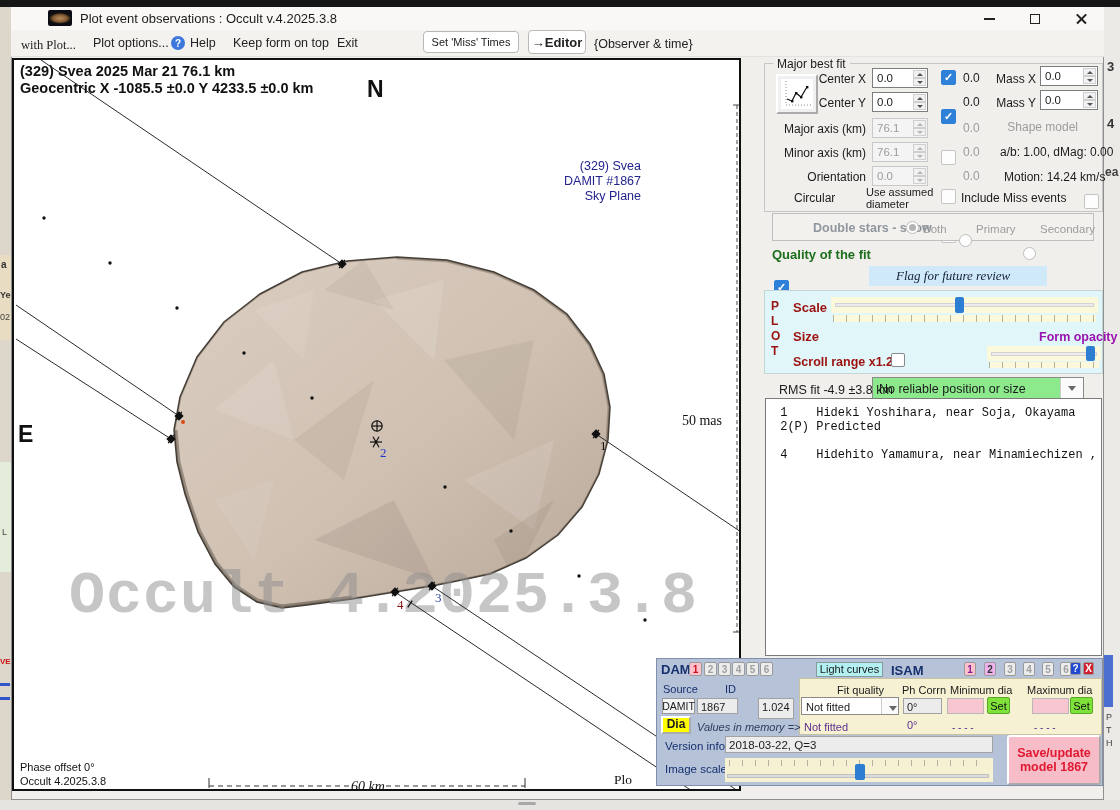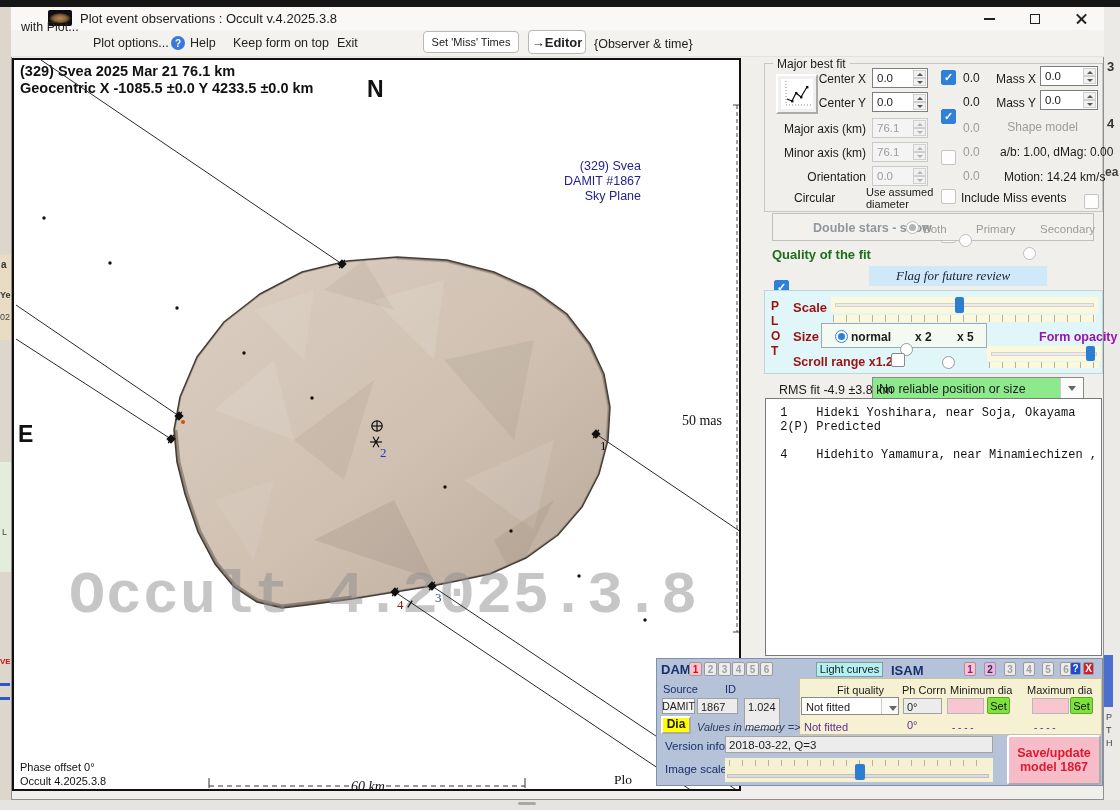--- a/index.html
+++ b/index.html
@@ -117,21 +117,21 @@
       <span class="glyph-max"></span>
     </div>
   <div class="a winbtn" style="left:1058px;top:7px;">
       <span class="glyph-close">
         <i></i>
         <i></i>
       </span>
     </div>
 
   <div class="a menubar"></div>
-  <div class="a mitem" style="left:21px;top:20px;">with Plot...</div>
+  <div class="a mitem" style="left:21px;top:38px;font-family:Liberation Serif, serif;">with Plot...</div>
   <div class="a mitem" style="left:93px;top:36px;">Plot options...</div>
   <div class="a helpicon" style="left:171px;top:36px;">?</div>
   <div class="a mitem" style="left:190px;top:36px;">Help</div>
   <div class="a mitem" style="left:233px;top:36px;">Keep form on top</div>
   <div class="a mitem" style="left:337px;top:36px;">Exit</div>
   <div class="a wbtn" style="left:423px;top:31px;width:96px;height:22px;font-size:11px;">Set 'Miss' Times</div>
   <div class="a wbtn b" style="left:528px;top:30px;width:58px;height:24px;font-size:13px;">→Editor</div>
   <div class="a mitem" style="left:594px;top:37px;">{Observer &amp; time}</div>
 
   <div class="a" style="left:12px;top:58px;width:729px;height:733px;border:2px solid #101010;box-sizing:border-box;background:#fff;">
@@ -379,28 +379,20 @@
     <div class="a t b" style="left:6px;top:54px;color:#9c1010;">T</div>
 
     <div class="a t b" style="left:28px;top:10px;font-size:13px;color:#9c1010;">Scale</div>
     <div class="a sld" style="left:66px;top:6px;width:267px;height:16px;">
       <div class="gr"></div>
       <div class="th" style="left:124px;"></div>
     </div>
     <div class="a tks" style="left:68px;top:24px;width:263px;height:7px;"></div>
 
     <div class="a t b" style="left:28px;top:39px;font-size:13px;color:#9c1010;">Size</div>
-    <div class="a" style="left:56px;top:32px;width:166px;height:25px;background:#f2faf2;border:1px solid #9aabb5;box-sizing:border-box;">
-      <div class="a rd sel" style="left:13px;top:6px;"></div>
-      <div class="a t b" style="left:29px;top:7px;">normal</div>
-      <div class="a rd" style="left:78px;top:6px;"></div>
-      <div class="a t b" style="left:93px;top:7px;">x 2</div>
-      <div class="a rd" style="left:120px;top:6px;"></div>
-      <div class="a t b" style="left:135px;top:7px;">x 5</div>
-    </div>
     <div class="a t b" style="left:242px;top:39px;font-size:12.5px;color:#9912b0;padding-left:32px;">Form opacity</div>
 
     <div class="a t b" style="left:28px;top:64px;font-size:12.5px;color:#9c1010;">Scroll range x1.25</div>
     <div class="a ck" style="left:126px;top:62px;width:14px;height:14px;"></div>
     <div class="a sld" style="left:222px;top:55px;width:114px;height:15px;">
       <div class="gr"></div>
       <div class="th" style="left:99px;"></div>
     </div>
     <div class="a tks" style="left:224px;top:71px;width:110px;height:6px;"></div>
   </div>
@@ -440,21 +432,21 @@
     <div class="a t navy" style="left:97px;top:32px;font-size:11px;margin-top:48px;">Surf/Vol</div>
     <div class="a t" style="left:180px;top:25px;font-size:11px;">Fit quality</div>
     <div class="a t" style="left:245px;top:25px;font-size:11px;">Ph Corrn</div>
     <div class="a t" style="left:293px;top:25px;font-size:11px;">Minimum dia</div>
     <div class="a t" style="left:370px;top:25px;font-size:11px;">Maximum dia</div>
 
     <div class="a" style="left:5px;top:39px;width:33px;height:16px;background:#f4f4f4;border:1px solid #9a9a9a;box-sizing:border-box;display:flex;align-items:center;justify-content:center;">
         <span class="t" style="font-size:10.5px;">DAMIT</span>
       </div>
     <div class="fld" style="left:40px;top:39px;width:41px;height:16px;">1867</div>
-    <div class="fld" style="left:87px;top:39px;width:36px;height:32px;">1.024</div>
+    <div class="fld" style="left:101px;top:39px;width:36px;height:21px;">1.024</div>
     <div class="a combo" style="left:144px;top:38px;width:98px;height:18px;">
       <span class="a t" style="left:4px;top:3px;font-size:11px;">Not fitted</span>
       <span class="arrow" style="width:16px;"></span>
     </div>
     <div class="fld" style="left:246px;top:39px;width:39px;height:16px;">0°</div>
     <div class="pink" style="left:290px;top:39px;width:37px;height:16px;"></div>
     <div class="setbtn" style="left:330px;top:38px;width:23px;height:17px;">Set</div>
     <div class="pink" style="left:375px;top:39px;width:37px;height:16px;"></div>
     <div class="setbtn" style="left:413px;top:38px;width:23px;height:17px;">Set</div>
 

